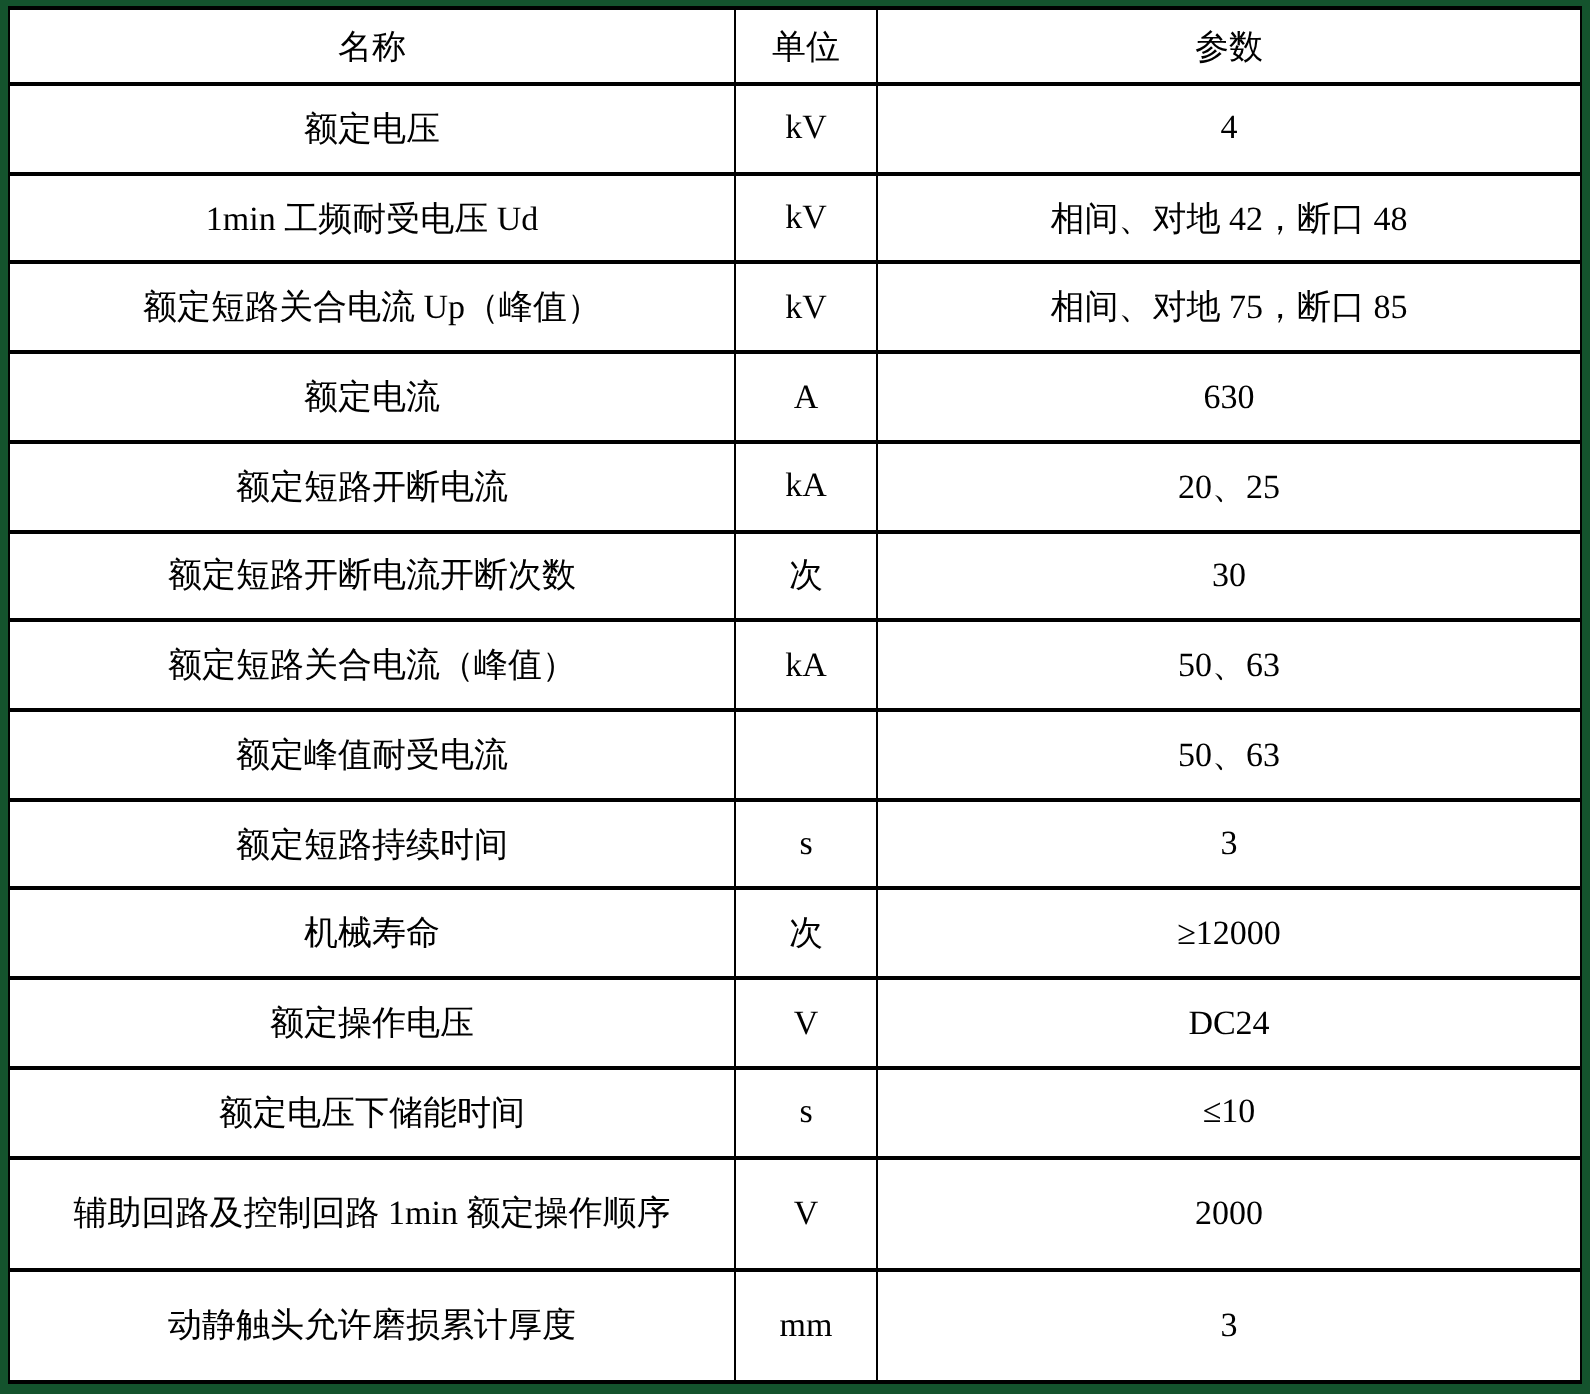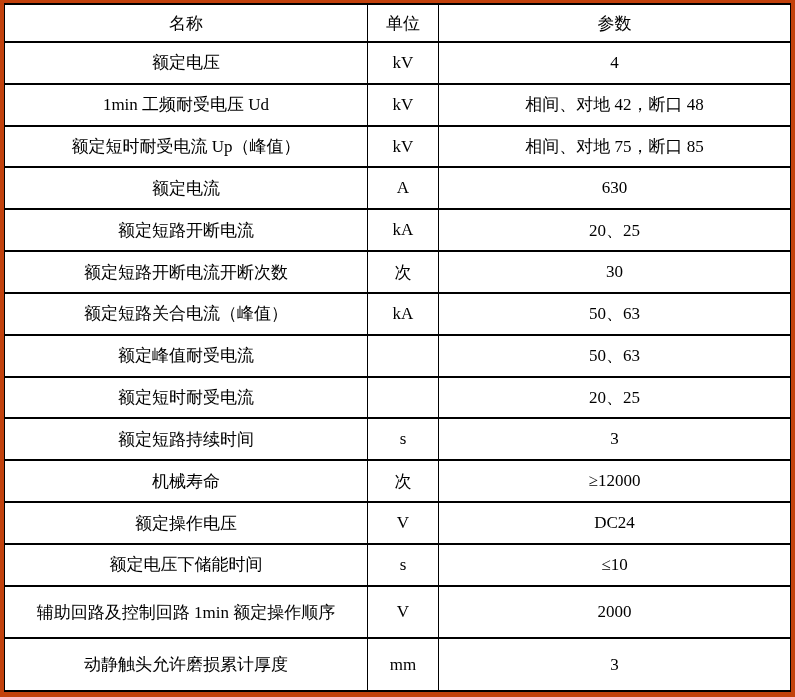--- a/index.html
+++ b/index.html
@@ -7,21 +7,21 @@
     padding: 0;
     background: #ffffff;
     width: 795px;
     height: 697px;
     overflow: hidden;
   }
   .page {
     position: relative;
     width: 795px;
     height: 697px;
-    background: #c2410c;
+    background: #14532d;
   }
   table.spec-table {
     position: absolute;
     left: 4px;
     top: 3px;
     width: 786px;
     height: 689px;
     border-collapse: collapse;
     table-layout: fixed;
     font-family: "Liberation Serif", "DejaVu Serif", serif;
@@ -72,21 +72,21 @@
     <td class="name-cell">额定电压</td>
     <td class="unit-cell">kV</td>
     <td class="value-cell">4</td>
   </tr>
         <tr>
     <td class="name-cell">1min 工频耐受电压 Ud</td>
     <td class="unit-cell">kV</td>
     <td class="value-cell">相间、对地 42，断口 48</td>
   </tr>
         <tr>
-    <td class="name-cell">额定短时耐受电流 Up（峰值）</td>
+    <td class="name-cell">额定短路关合电流 Up（峰值）</td>
     <td class="unit-cell">kV</td>
     <td class="value-cell">相间、对地 75，断口 85</td>
   </tr>
         <tr>
     <td class="name-cell">额定电流</td>
     <td class="unit-cell">A</td>
     <td class="value-cell">630</td>
   </tr>
         <tr>
     <td class="name-cell">额定短路开断电流</td>
@@ -100,25 +100,20 @@
   </tr>
         <tr>
     <td class="name-cell">额定短路关合电流（峰值）</td>
     <td class="unit-cell">kA</td>
     <td class="value-cell">50、63</td>
   </tr>
         <tr>
     <td class="name-cell">额定峰值耐受电流</td>
     <td class="unit-cell"></td>
     <td class="value-cell">50、63</td>
-  </tr>
-        <tr>
-    <td class="name-cell">额定短时耐受电流</td>
-    <td class="unit-cell"></td>
-    <td class="value-cell">20、25</td>
   </tr>
         <tr>
     <td class="name-cell">额定短路持续时间</td>
     <td class="unit-cell">s</td>
     <td class="value-cell">3</td>
   </tr>
         <tr>
     <td class="name-cell">机械寿命</td>
     <td class="unit-cell">次</td>
     <td class="value-cell">≥12000</td>

